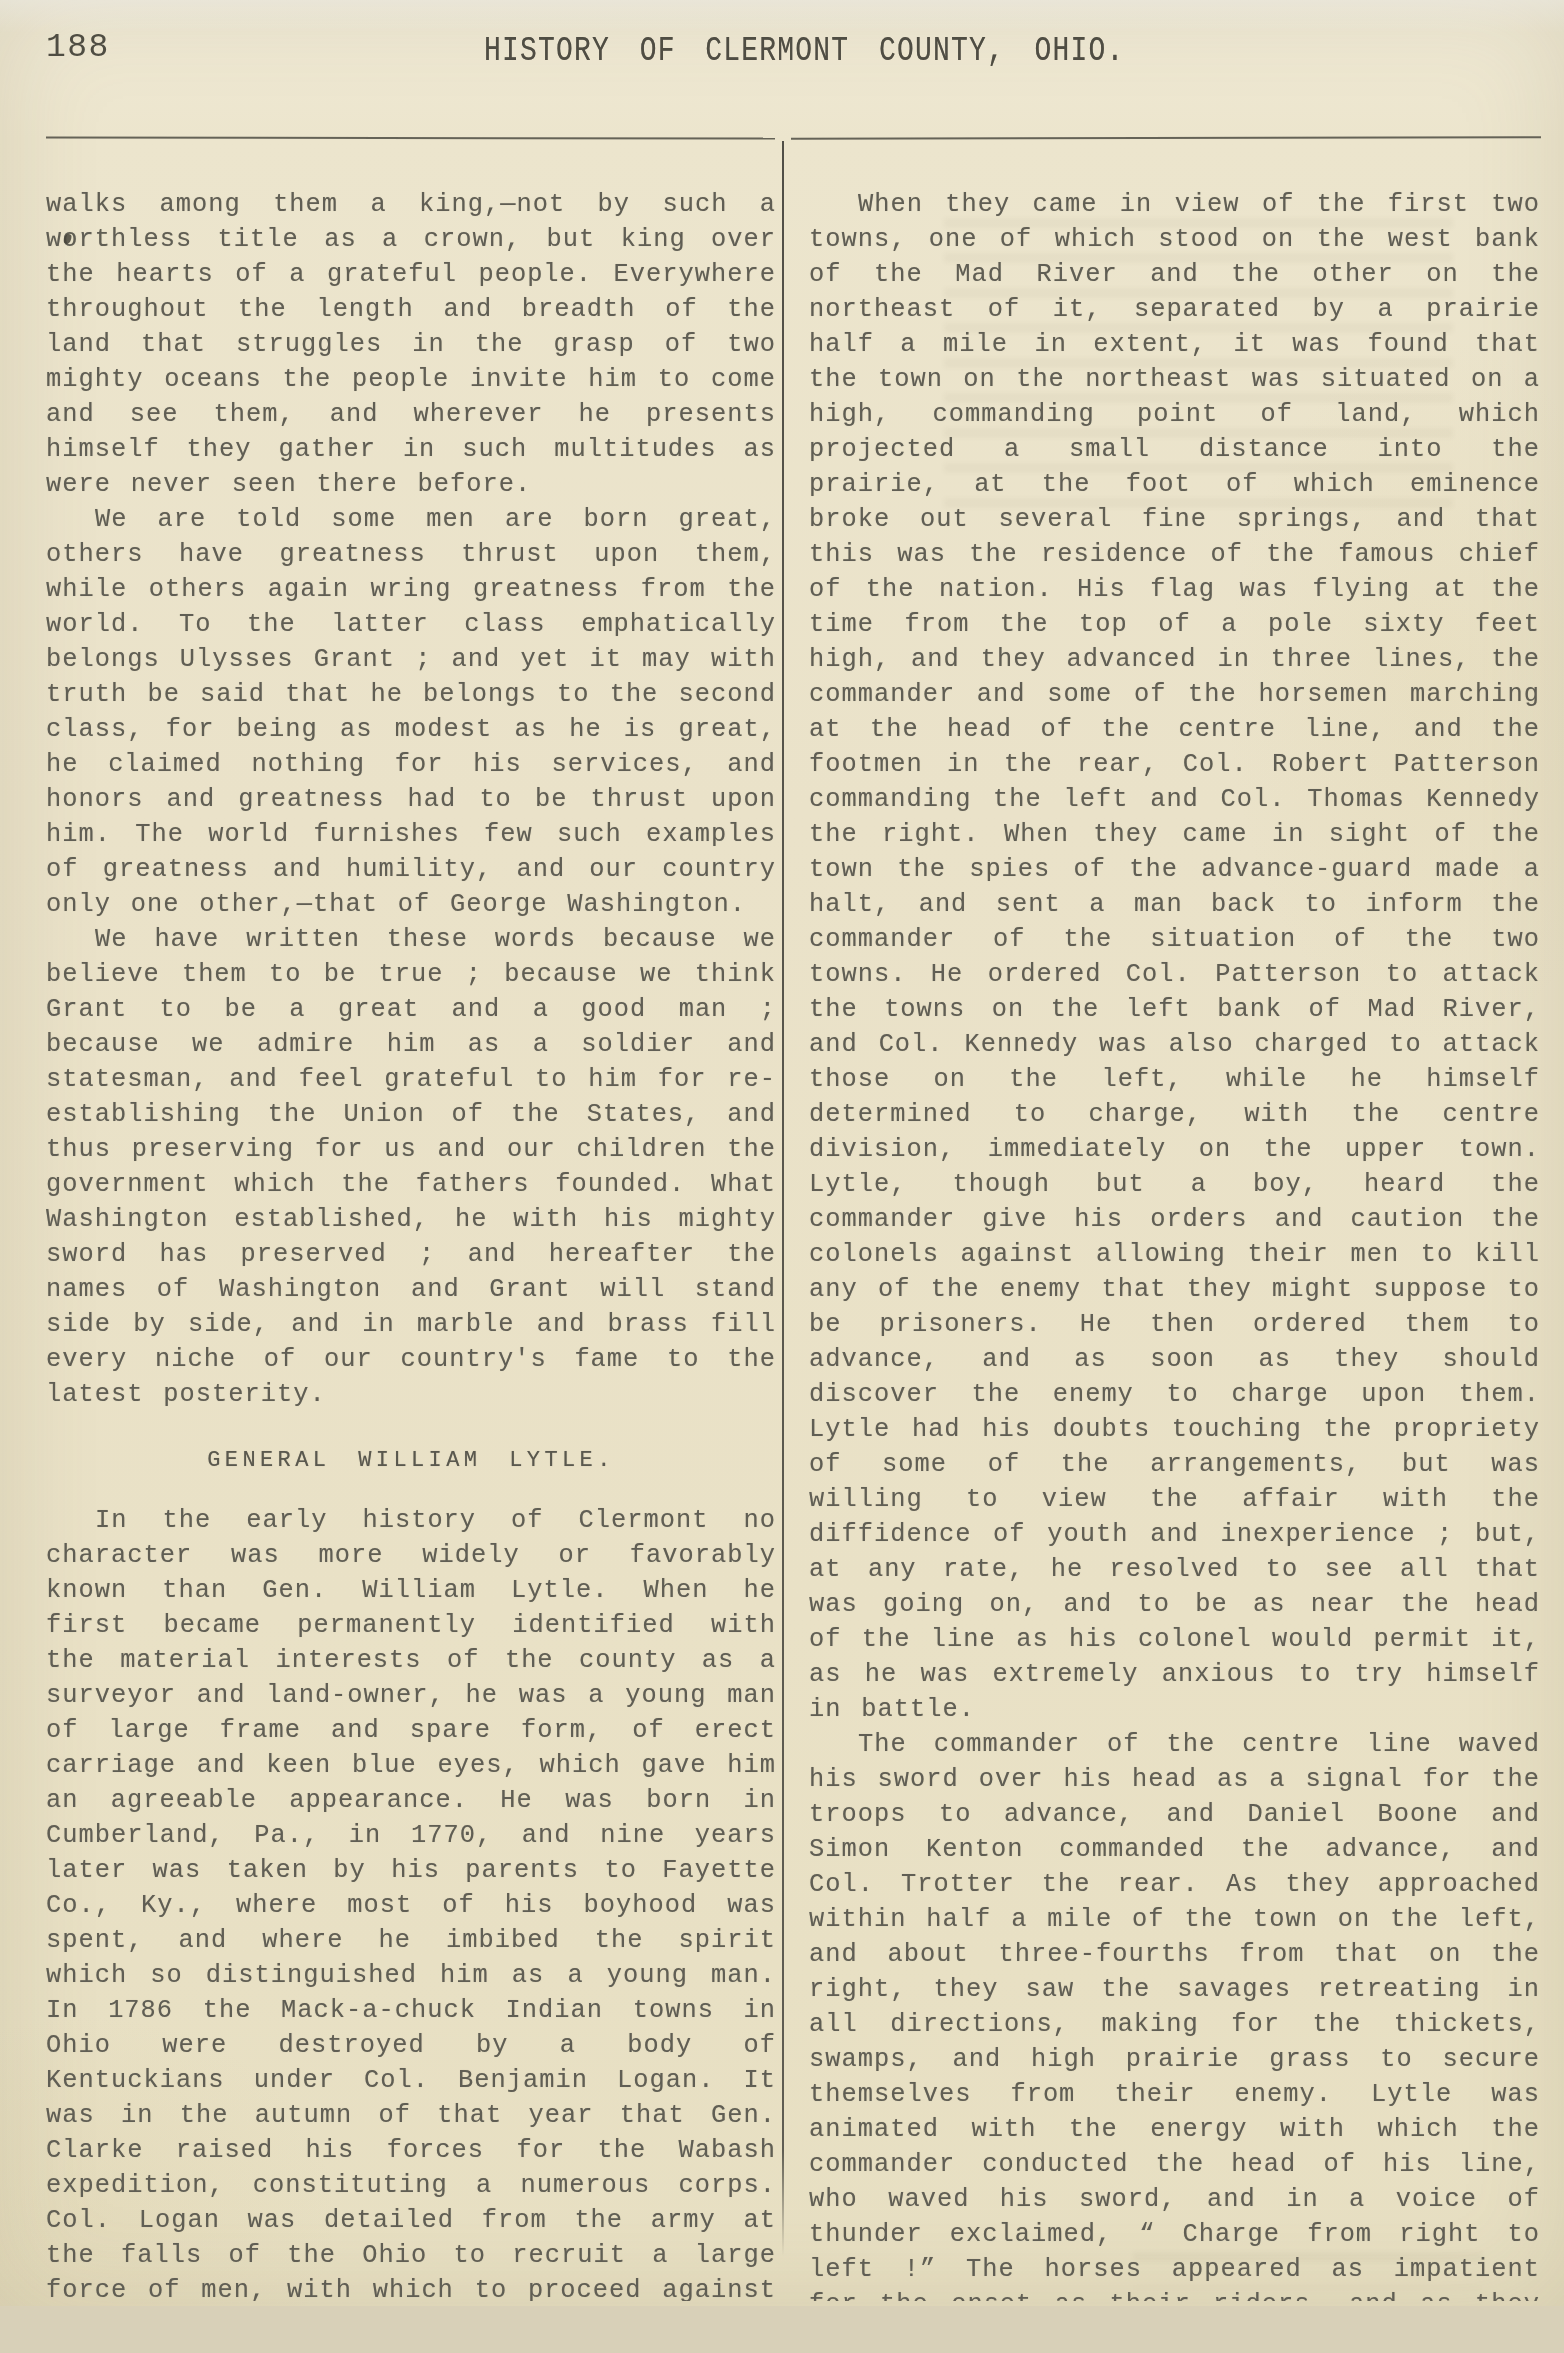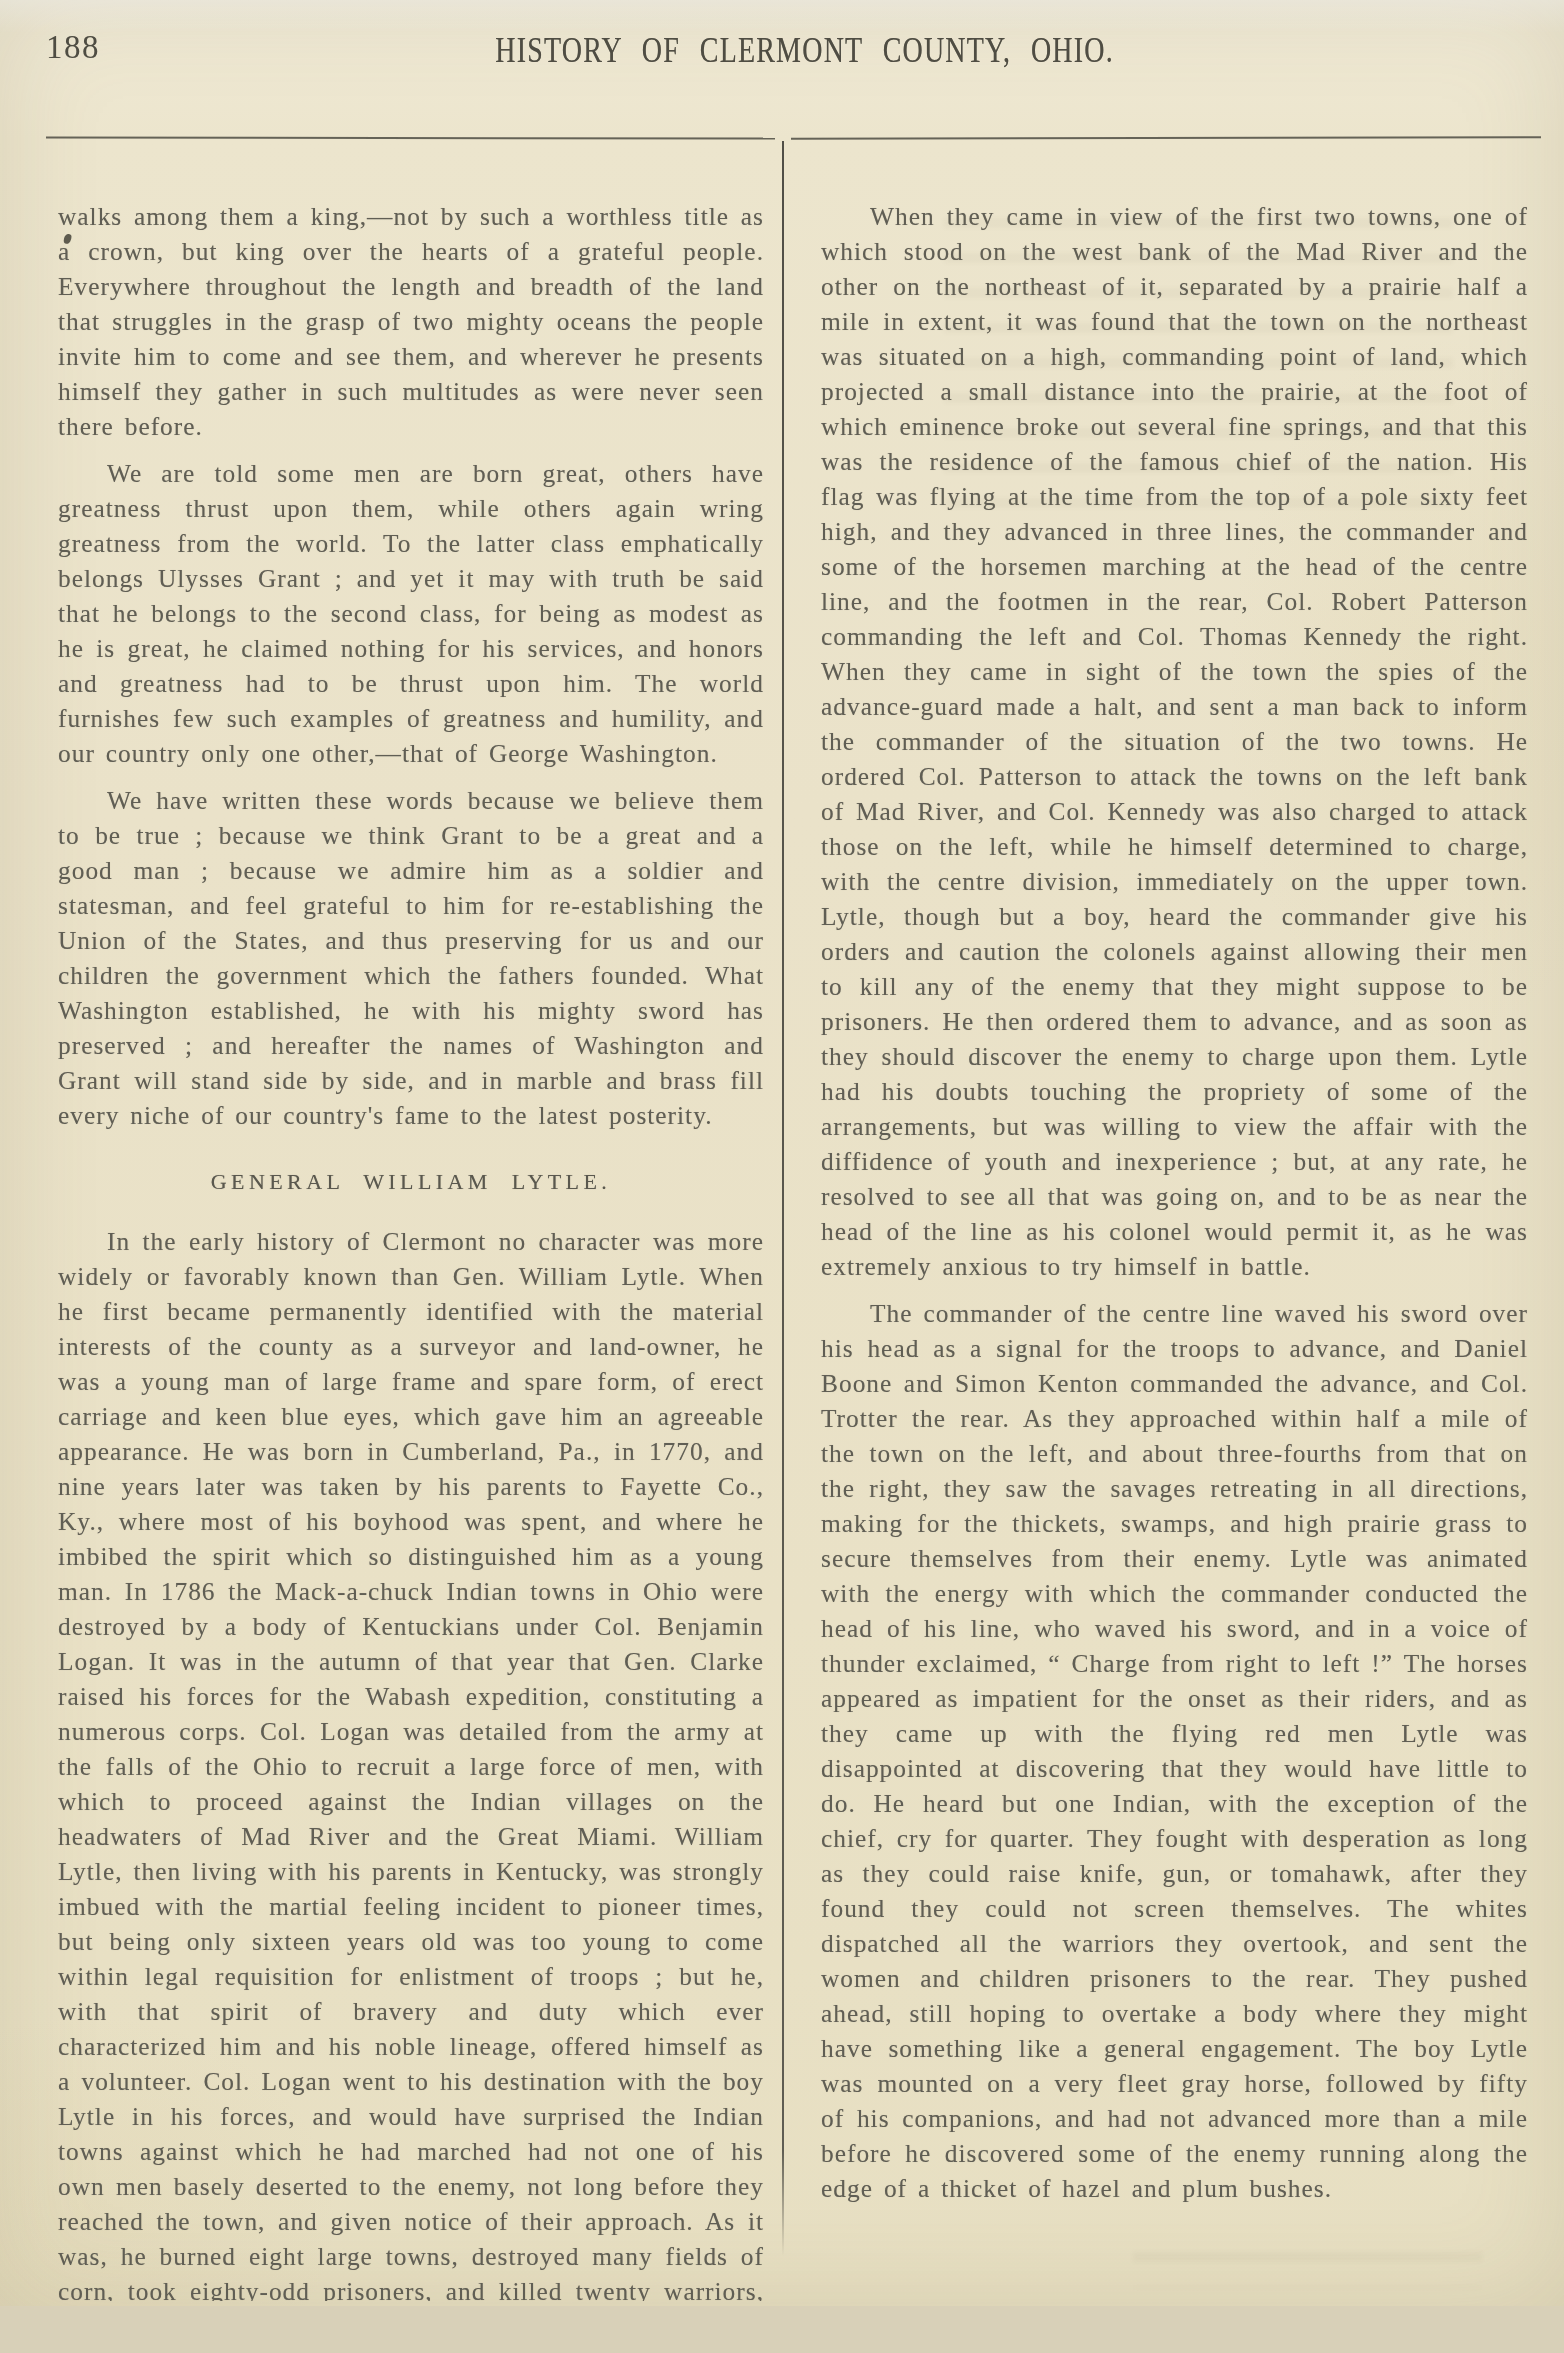--- a/index.html
+++ b/index.html
@@ -1,20 +1,20 @@
 <!DOCTYPE html>
 <html style="font-size:11.6px"><head>
 <meta charset="utf-8">
 <style>
   html,body{margin:0;padding:0;background:#d8d0b8;}
   .page{
     position:relative;
     width:1565px;height:2306px;
     overflow:hidden;
-    font-family:Liberation Serif, serif;
+    font-family:Liberation Mono, monospace;
     background:
       radial-gradient(ellipse 305px 509px at 1438px 690px, rgba(205,185,115,0.10), transparent 70%),
       radial-gradient(ellipse 363px 291px at 87px 2216px, rgba(185,165,105,0.08), transparent 70%),
       linear-gradient(180deg,#f0ead6 0%,#ece5cd 6%,#eae2c9 35%,#e9e1c6 70%,#e7dfc2 100%);
     box-shadow: inset 0 0 102px rgba(120,105,70,0.16);
     color:#605e54;
   }
   .page::after{ 
     content:"";position:absolute;left:0;top:0;width:100%;height:33px;
     background:linear-gradient(180deg,rgba(236,234,226,0.55),rgba(236,234,226,0));
@@ -44,21 +44,21 @@
     position:absolute;top:187px;height:2114px;overflow:hidden;
     font-size:25.4px;line-height:35px;
     letter-spacing:1px;word-spacing:3.6px;
     text-align:justify;
     color:#605e54;
     text-shadow:0 0 0.7px rgba(96,94,84,0.35);
     hyphens:none;
   }
   .col-left{left:46px;width:730px;}
   .col-right{left:809px;width:731px;}
-  .col p{margin:12px;}
+  .col p{margin:0;}
   .col p.indent{text-indent:49px;}
   .section-heading{
     margin:30.5px 0 25px 0;
     text-align:center;text-indent:0;
     font-size:22px;font-weight:normal;
     letter-spacing:4.4px;word-spacing:10.2px;
     color:#5a584e;
     text-shadow:0 0 0.7px rgba(90,88,78,0.5);
   }
   .ink-speck{

